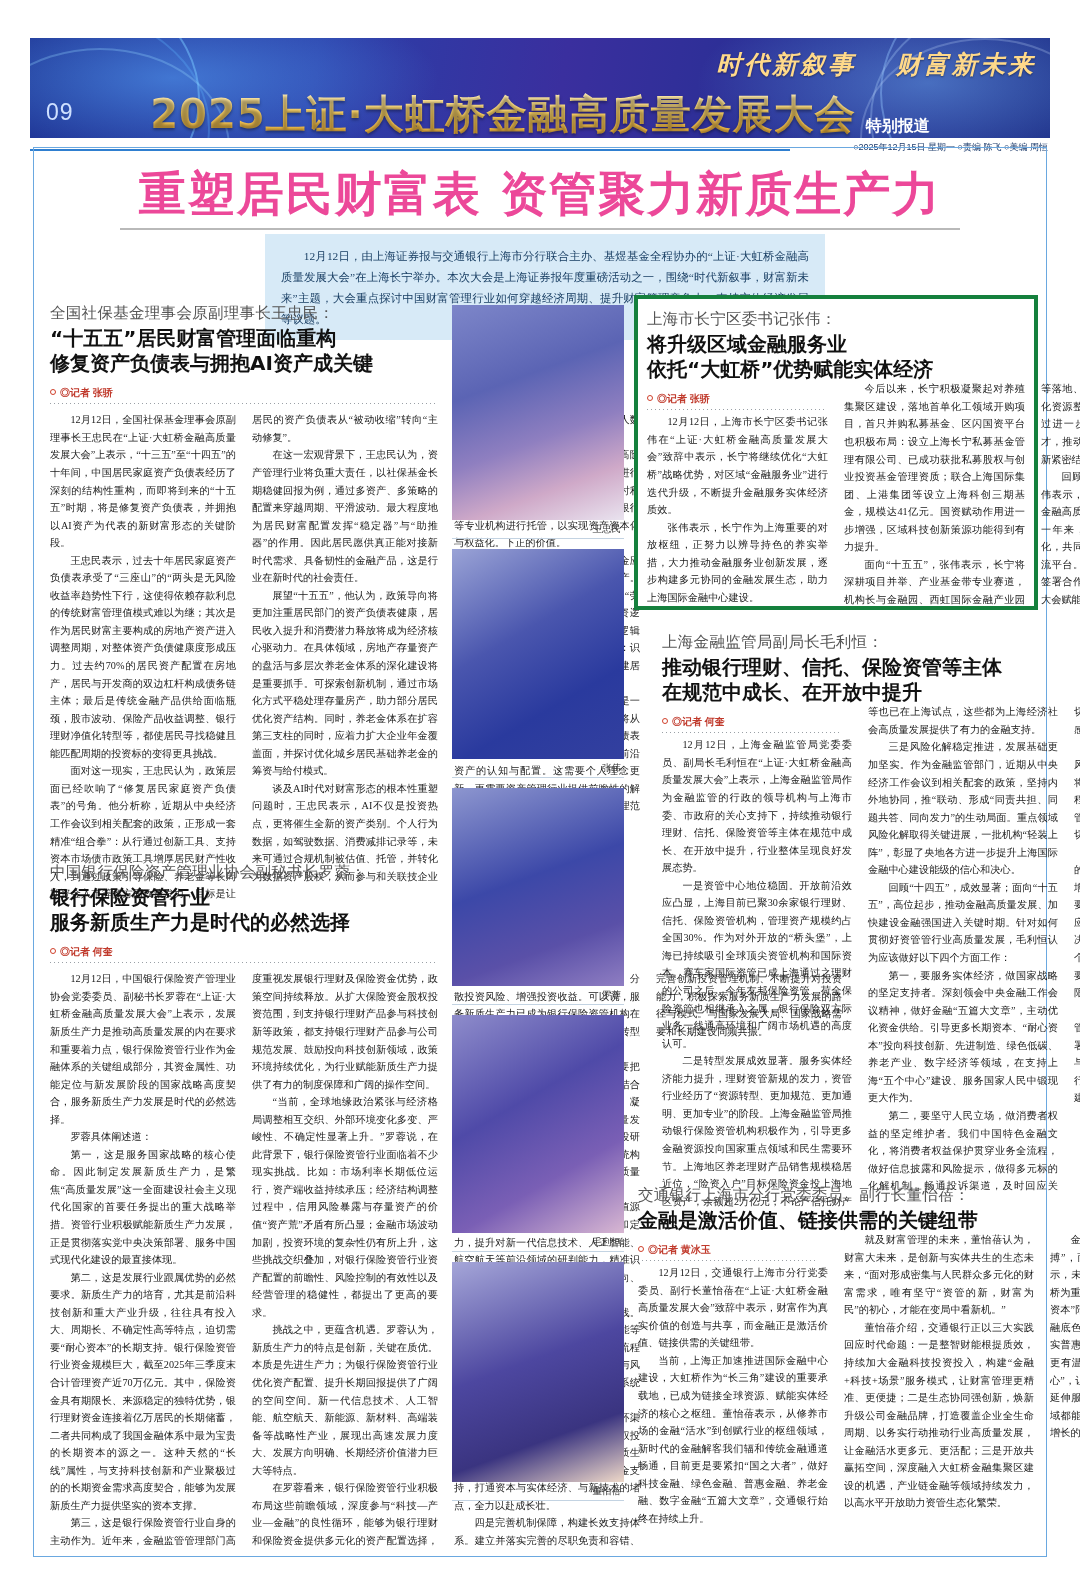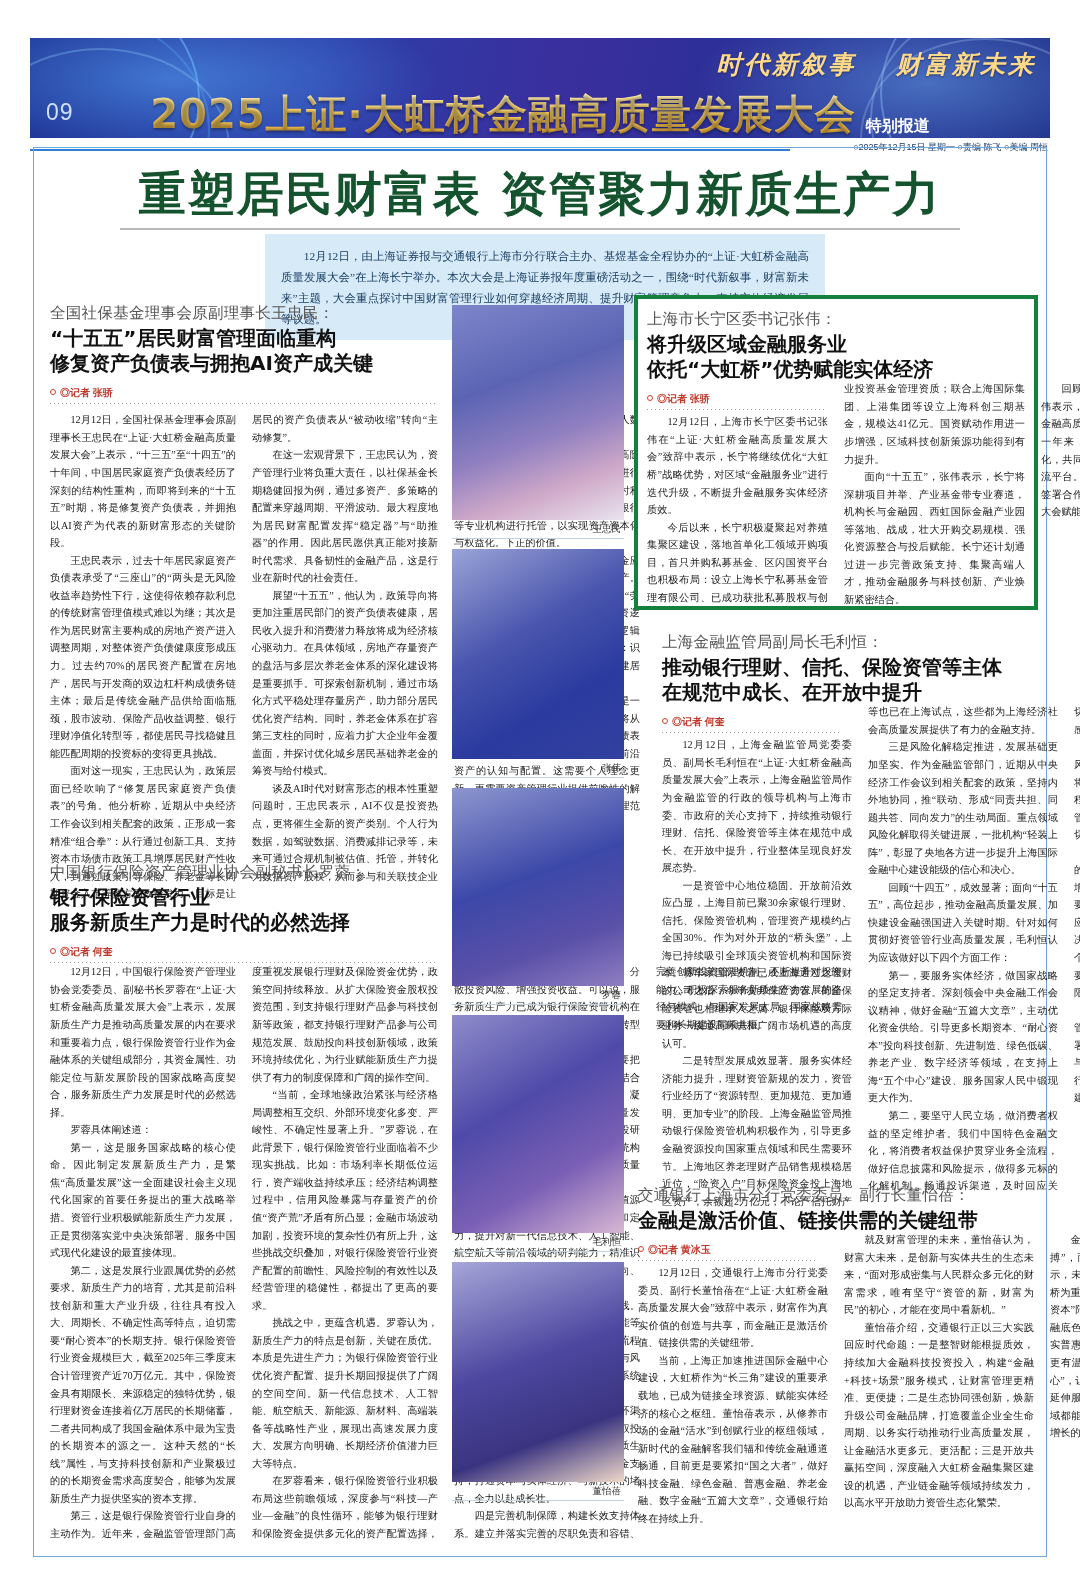--- a/index.html
+++ b/index.html
@@ -79,21 +79,21 @@
   
   .frame {
     position:absolute; left:33px; top:147px; width:1014px; height:1410px;
     border:1px solid #6aa8e0;
   }
 
   
   .main-title {
     position:absolute; left:33px; top:163px; width:1014px;
     text-align:center; font-size:47px; font-weight:bold; letter-spacing:2px;
-    font-family:"DejaVu Serif", serif; color:#14532d;
+    font-family:"DejaVu Serif", serif; color:#ec4899;
   }
   .title-rule {
     position:absolute; left:120px; top:228px; width:840px; height:2px;
     background:#b9b9b9;
   }
 
   
   .intro {
     position:absolute; left:265px; top:234px; width:560px; padding:12px 16px 10px 16px;
     background:#d7eaf7; color:#13395f; font-size:11.4px; line-height:1.85;
@@ -220,21 +220,21 @@
   <div class="col-left" style="top:862px;">
     <div class="kicker">中国银行保险资产管理业协会副秘书长罗蓉：</div>
     <div class="headline">
       <div>银行保险资管行业</div>
       <div>服务新质生产力是时代的必然选择</div>
     </div>
     <div class="byline">
       <span class="dot"></span><span>◎记者 何奎</span>
     </div>
     <div class="dotrule"></div>
-    <div class="cols2" style="height:595px;">
+    <div class="cols2" style="margin-top:7px; height:595px;">
       <p>12月12日，中国银行保险资产管理业协会党委委员、副秘书长罗蓉在“上证·大虹桥金融高质量发展大会”上表示，发展新质生产力是推动高质量发展的内在要求和重要着力点，银行保险资管行业作为金融体系的关键组成部分，其资金属性、功能定位与新发展阶段的国家战略高度契合，服务新质生产力发展是时代的必然选择。</p>
       <p>罗蓉具体阐述道：</p>
       <p>第一，这是服务国家战略的核心使命。因此制定发展新质生产力，是繁焦“高质量发展”这一全面建设社会主义现代化国家的首要任务提出的重大战略举措。资管行业积极赋能新质生产力发展，正是贯彻落实党中央决策部署、服务中国式现代化建设的最直接体现。</p>
       <p>第二，这是发展行业跟属优势的必然要求。新质生产力的培育，尤其是前沿科技创新和重大产业升级，往往具有投入大、周期长、不确定性高等特点，迫切需要“耐心资本”的长期支持。银行保险资管行业资金规模巨大，截至2025年三季度末合计管理资产近70万亿元。其中，保险资金具有期限长、来源稳定的独特优势，银行理财资金连接着亿万居民的长期储蓄，二者共同构成了我国金融体系中最为宝贵的长期资本的源之一。这种天然的“长线”属性，与支持科技创新和产业聚极过的的长期资金需求高度契合，能够为发展新质生产力提供坚实的资本支撑。</p>
       <p>第三，这是银行保险资管行业自身的主动作为。近年来，金融监管管理部门高度重视发展银行理财及保险资金优势，政策空间持续释放。从扩大保险资金股权投资范围，到支持银行理财产品参与科技创新等政策，都支持银行理财产品参与公司规范发展、鼓励投向科技创新领域，政策环境持续优化，为行业赋能新质生产力提供了有力的制度保障和广阔的操作空间。</p>
       <p>“当前，全球地缘政治紧张与经济格局调整相互交织、外部环境变化多变、严峻性、不确定性显著上升。”罗蓉说，在此背景下，银行保险资管行业面临着不少现实挑战。比如：市场利率长期低位运行，资产端收益持续承压；经济结构调整过程中，信用风险暴露与存量资产的价值“资产荒”矛盾有所凸显；金融市场波动加剧，投资环境的复杂性仍有所上升，这些挑战交织叠加，对银行保险资管行业资产配置的前瞻性、风险控制的有效性以及经营管理的稳健性，都提出了更高的要求。</p>
       <p>挑战之中，更蕴含机遇。罗蓉认为，新质生产力的特点是创新，关键在质优。本质是先进生产力；为银行保险资管行业优化资产配置、提升长期回报提供了广阔的空间空间。新一代信息技术、人工智能、航空航天、新能源、新材料、高端装备等战略性产业，展现出高速发展力度大、发展方向明确、长期经济价值潜力巨大等特点。</p>
       <p>在罗蓉看来，银行保险资管行业积极布局这些前瞻领域，深度参与“科技—产业—金融”的良性循环，能够为银行理财和保险资金提供多元化的资产配置选择，有助于抵御投资领域、丰富投资工具、分散投资风险、增强投资收益。可以说，服务新质生产力已成为银行保险资管机构在新时代实现价值发展主线、加快自身转型的重要抓手。</p>
       <p>“面向未来，银行保险资管行业要把握好新质生产力发展的趋势与机遇，结合自身资源禀赋，主动作为，系统谋划、凝聚共识，以务实行动推动行业高质量发展。”罗蓉说，未来应切实聚焦强化投研能力，完善利润配置等方面。助力系统构建银行保险资管行业与新质生产力高质量转型的发展新格局。</p>
       <p>一是强化投研能力，精准锚定价值源泉。坚持长期投资、价值投资理念和定力，提升对新一代信息技术、人工智能、航空航天等前沿领域的研判能力，精准识别研科创新中的价值准地，加快新方向、新领域的探索和布局。</p>
@@ -273,20 +273,21 @@
       <div>将升级区域金融服务业</div>
       <div>依托“大虹桥”优势赋能实体经济</div>
     </div>
     <div class="byline">
       <span class="dot"></span><span>◎记者 张骄</span>
     </div>
     <div class="dotrule" style="width:180px;"></div>
     <div class="cols2" style="margin-top:-30px; height:235px;">
       <p style="height:33px;"></p>
       <p>12月12日，上海市长宁区委书记张伟在“上证·大虹桥金融高质量发展大会”致辞中表示，长宁将继续优化“大虹桥”战略优势，对区域“金融服务业”进行迭代升级，不断提升金融服务实体经济质效。</p>
+      <p>张伟表示，长宁作为上海重要的对放枢纽，正努力以辨导持色的养实举措，大力推动金融服务业创新发展，逐步构建多元协同的金融发展生态，助力上海国际金融中心建设。</p>
       <p>今后以来，长宁积极凝聚起对养殖集聚区建设，落地首单化工领域开购项目，首只并购私募基金、区闪国资平台也积极布局：设立上海长宁私募基金管理有限公司、已成功获批私募股权与创业投资基金管理资质；联合上海国际集团、上港集团等设立上海科创三期基金，规模达41亿元。国资赋动作用进一步增强，区域科技创新策源功能得到有力提升。</p>
       <p>面向“十五五”，张伟表示，长宁将深耕项目并举、产业基金带专业赛道，机构长与金融园、西虹国际金融产业园等落地、战成，壮大开购交易规模、强化资源整合与投后赋能。长宁还计划通过进一步完善政策支持、集聚高端人才，推动金融服务与科技创新、产业焕新紧密结合。</p>
       <p>回顾与上海证券报的深度合作，张伟表示，去年12月，首届“上证·大虹桥金融高质量发展大会”在长宁成功举办。一年来，双方携手并进，合作持续深化，共同致力于搭建政企对接与思想交流平台。本次大会是长宁与上海证券报签署合作框架协议后的延续，期待借助大会赋能开来、开出新花、结出新果。</p>
 
     </div>
   </div>
 
   <div class="col-right" style="top:632px;margin-left:24px;">
     <div class="kicker">上海金融监管局副局长毛利恒：</div>
     <div class="headline">

